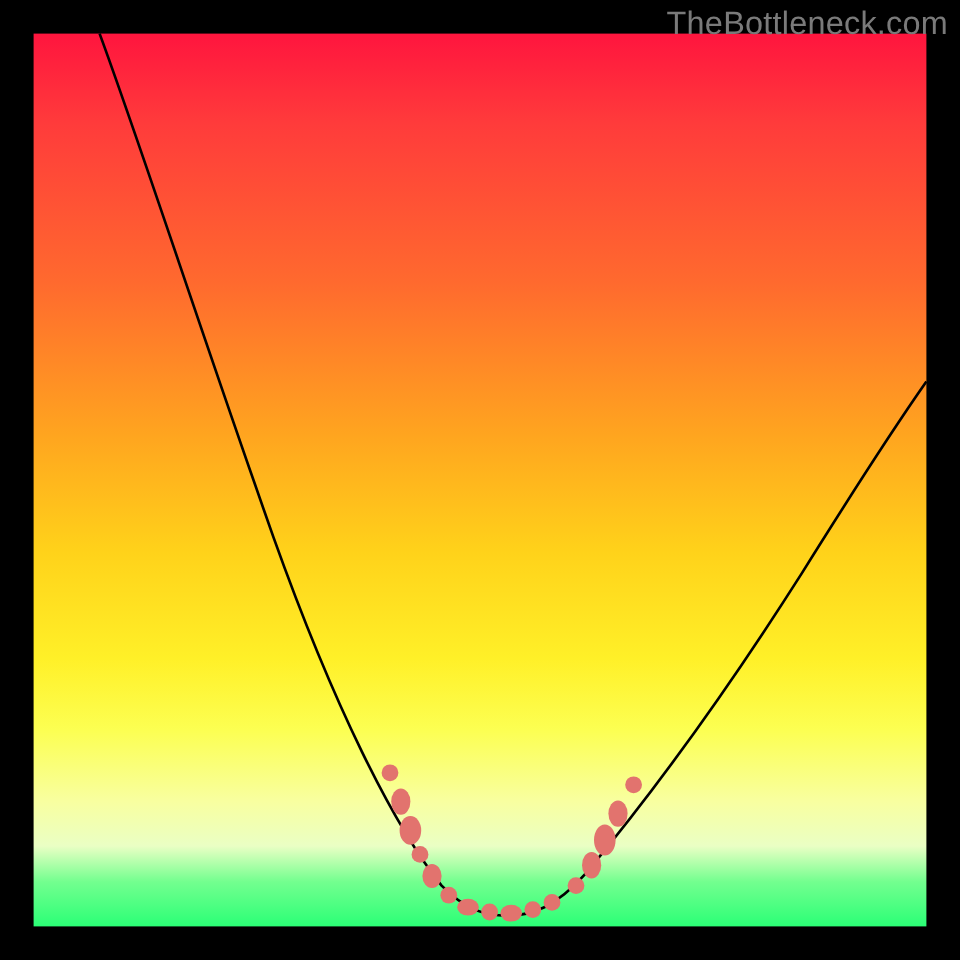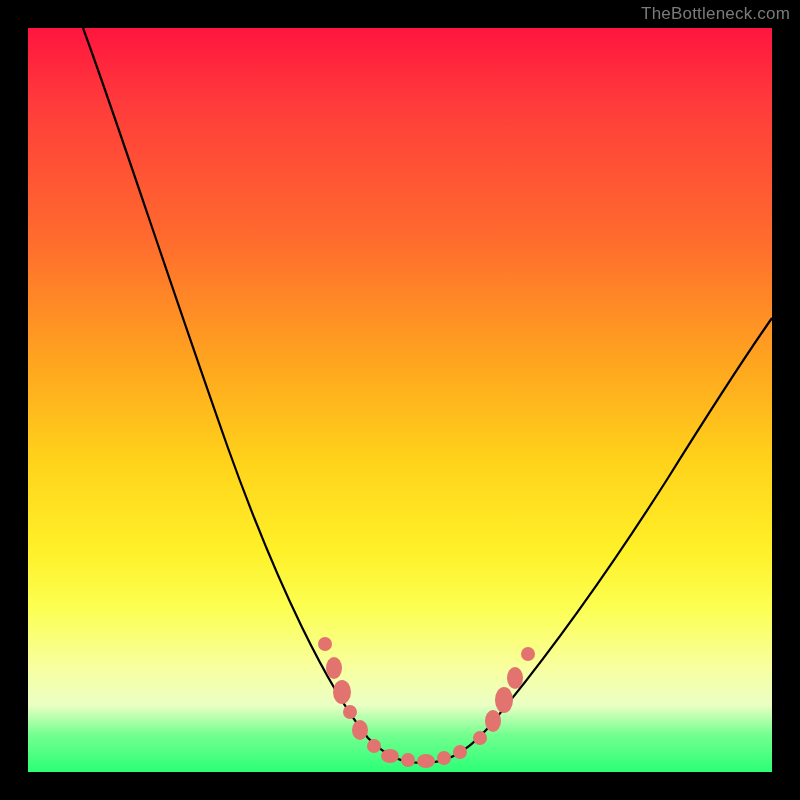--- a/index.html
+++ b/index.html
@@ -39,21 +39,21 @@
       #eaffc4 91%,
       #73ff8f 95%,
       #2bff76 100%
     );
   }
   .watermark {
     position: absolute;
     top: 4px;
     right: 10px;
     color: #7a7a7a;
-    font-size: 17px;
+    font-size: 27px;
     letter-spacing: 0.2px;
     font-weight: 400;
     user-select: none;
     pointer-events: none;
   }
   svg.curve {
     position: absolute;
     left: 0;
     top: 0;
     width: 744px;

